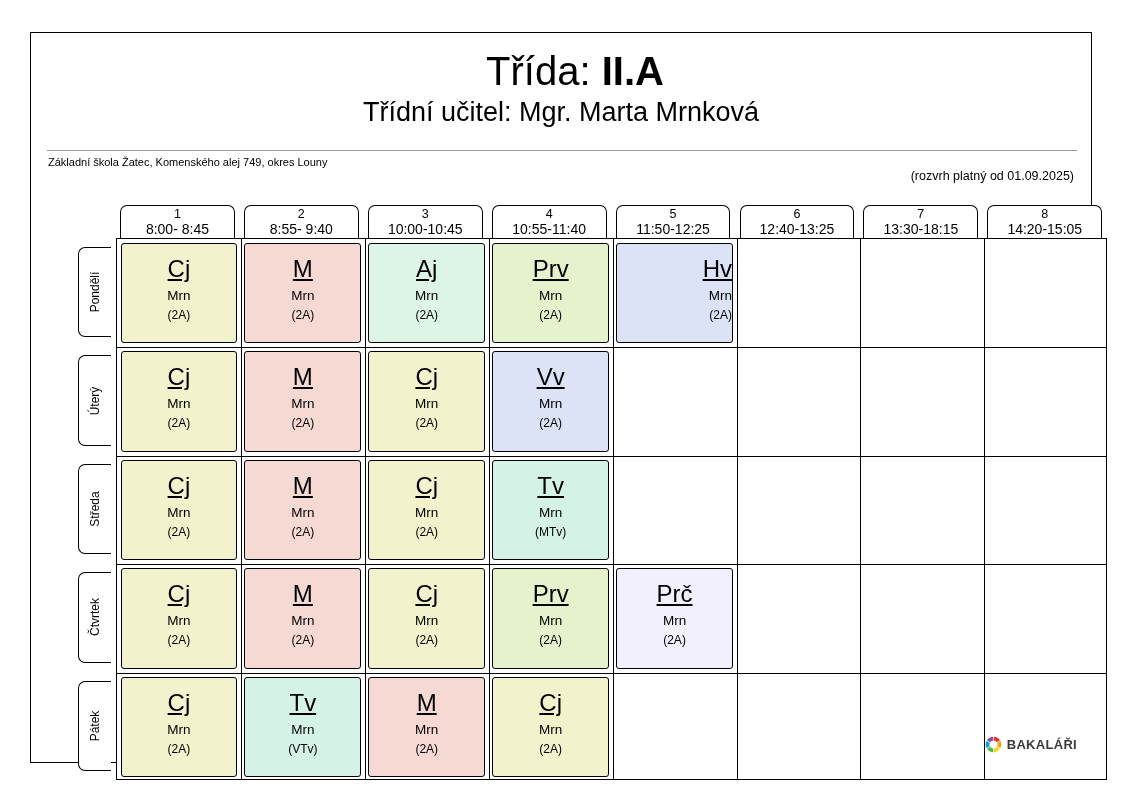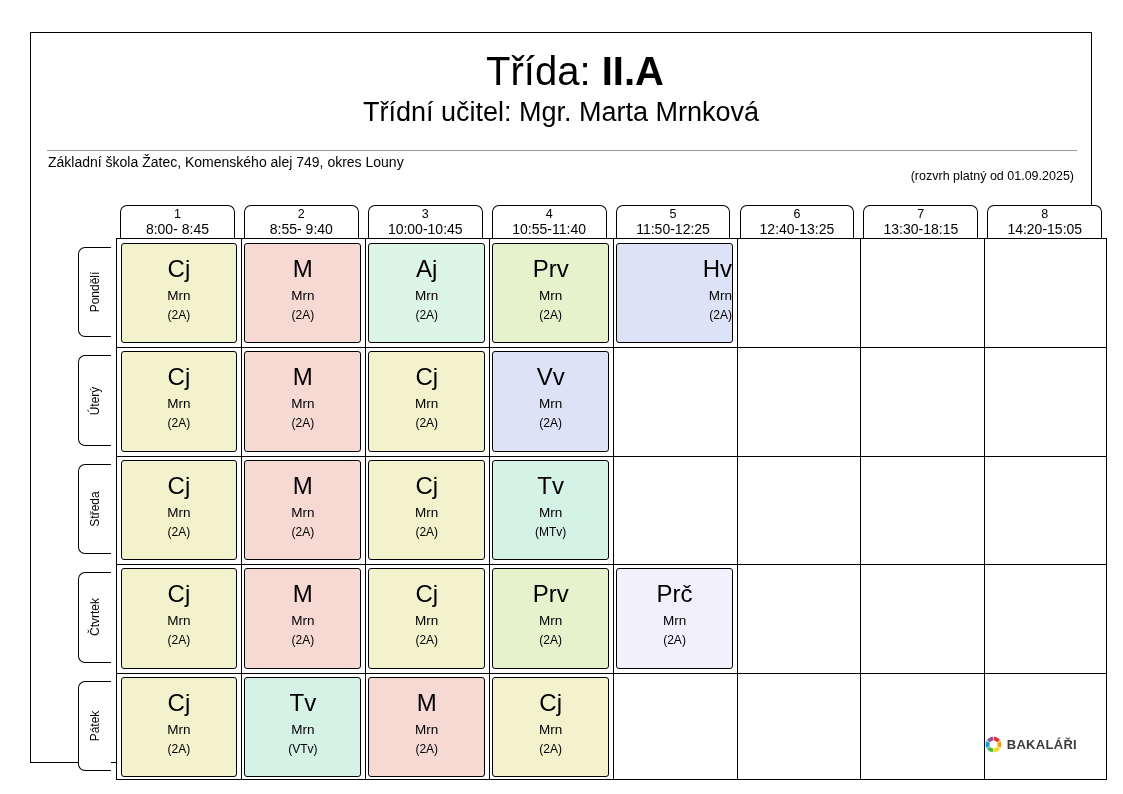--- a/index.html
+++ b/index.html
@@ -58,21 +58,21 @@
     left: 16px;
     top: 117px;
     width: 1030px;
     height: 1px;
     background: #9a9a9a;
   }
   #school-line {
     position: absolute;
     left: 17px;
     top: 121px;
-    font-size: 14px;
+    font-size: 11px;
     line-height: 17px;
     white-space: nowrap;
   }
   #valid-line {
     position: absolute;
     right: 17px;
     top: 121px;
     font-size: 12.5px;
     line-height: 17px;
     white-space: nowrap;
@@ -177,20 +177,21 @@
     box-sizing: border-box;
     border: 1.3px solid #000000;
     border-radius: 3px;
     text-align: center;
     overflow: hidden;
   }
   .lesson .subject {
     font-size: 24px;
     line-height: 28px;
     margin-top: 11px;
+    text-decoration: underline;
   }
   .lesson .teacher {
     font-size: 13.5px;
     line-height: 17px;
     margin-top: 4px;
   }
   .lesson .room {
     font-size: 12px;
     line-height: 16px;
     margin-top: 3px;

